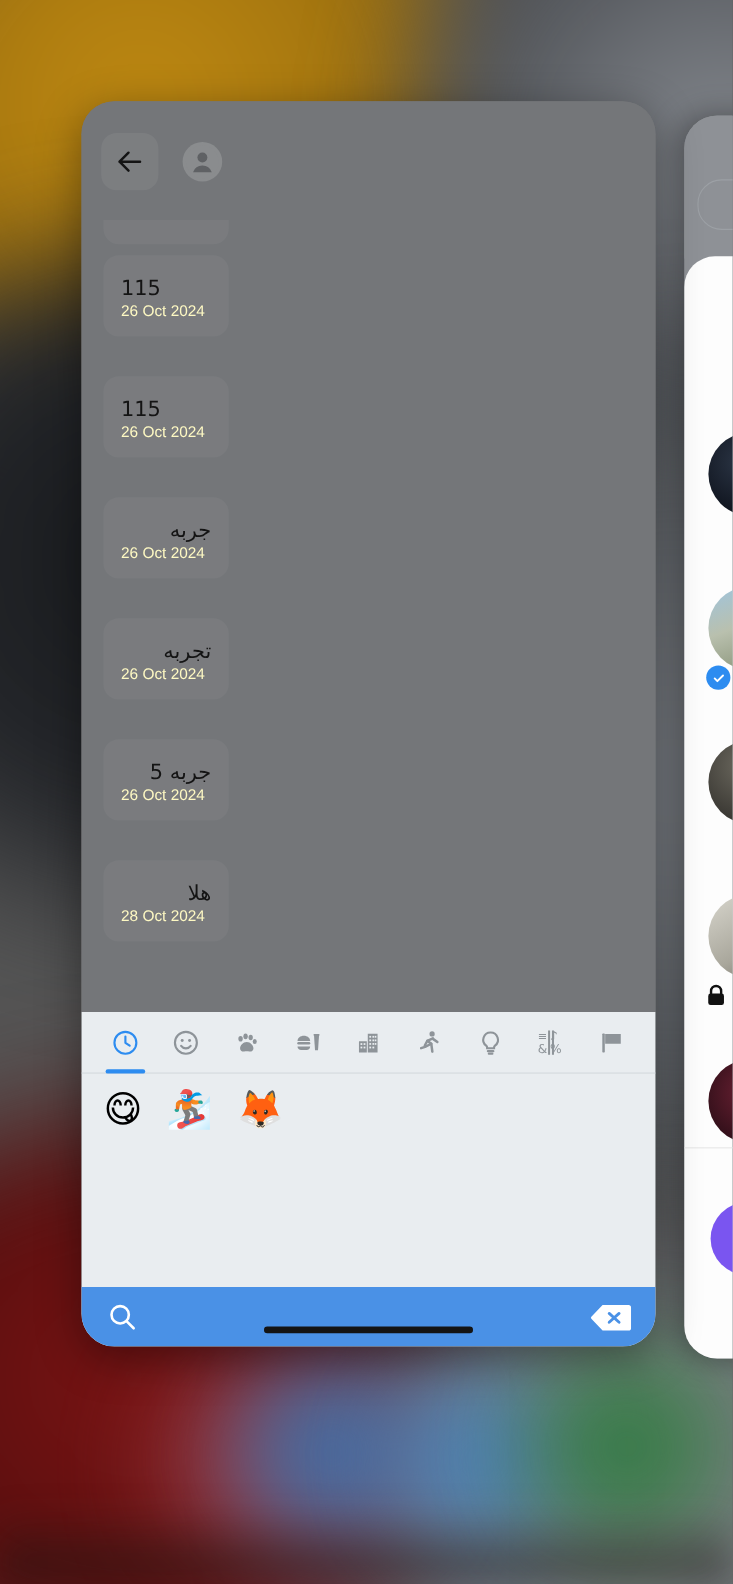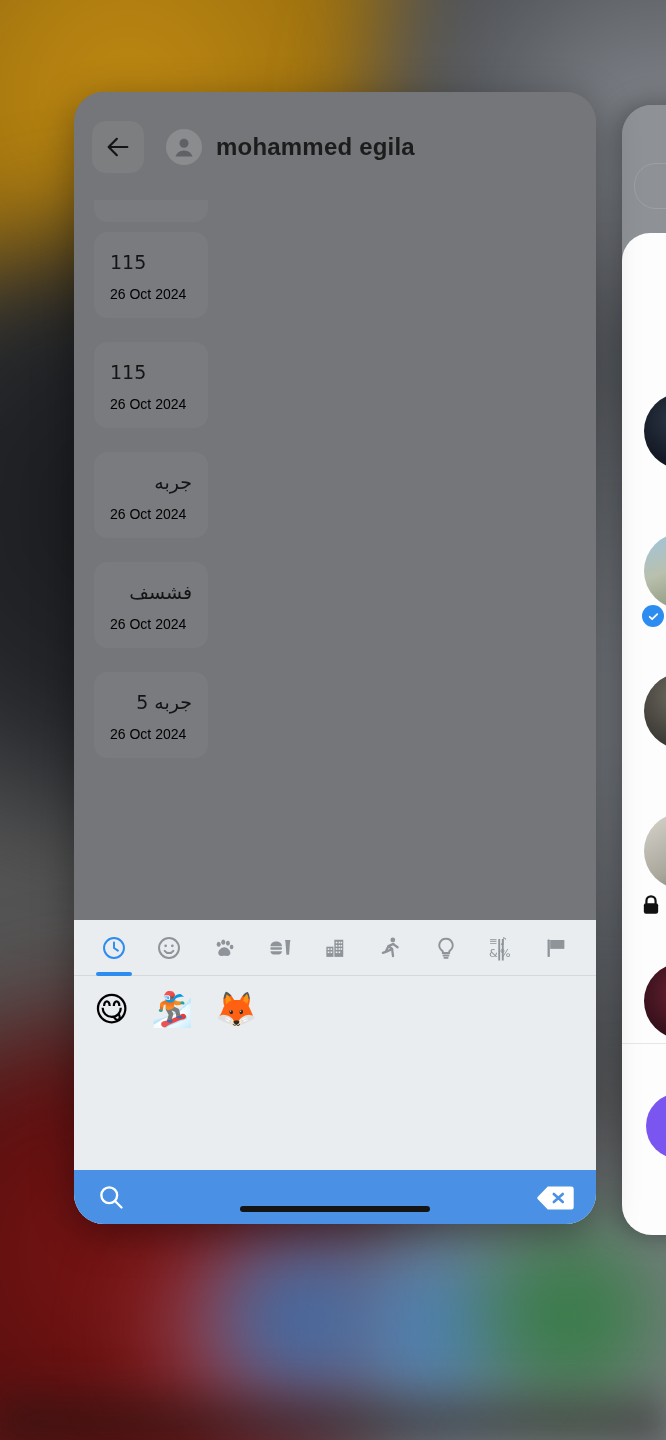--- a/index.html
+++ b/index.html
@@ -83,21 +83,21 @@
 
   #message-list{position:absolute;left:0;top:108px;width:100%;height:720px;overflow:hidden;}
   .msg-card{
     position:absolute;left:20px;width:114px;
     background:rgba(255,255,255,.045);border-radius:14px;
     padding:18px 16px 16px 16px;box-sizing:border-box;
   }
   .msg-card.clipped{top:-28px;height:52px;padding-top:0;border-radius:14px;}
   .msg-text{font-size:19px;color:#141414;line-height:24px;white-space:nowrap;
     font-family:"DejaVu Sans",sans-serif;}
-  .msg-date{font-size:14px;color:#000000;margin-top:12px;white-space:nowrap;}
+  .msg-date{font-size:14px;color:#fef9c3;white-space:nowrap;}
   .rtl{direction:rtl;text-align:right;}
 
   
   #keyboard{position:absolute;left:0;top:828px;width:100%;height:304px;background:#e9edf0;}
   #emoji-tabs{position:relative;height:56px;display:flex;align-items:center;
     justify-content:space-around;padding:0 12px;box-sizing:border-box;}
   #emoji-tabs-underline{position:absolute;left:0;bottom:0;width:100%;height:1px;background:#d4d9dd;}
   .emoji-tab{width:44px;height:44px;display:flex;align-items:center;justify-content:center;position:relative;}
   .emoji-tab svg{width:26px;height:26px;}
   .emoji-tab .tab-glyph{font-size:22px;color:#8e9499;line-height:1;
@@ -168,21 +168,20 @@
           <path d="M20 12H4M4 12l7-7M4 12l7 7" stroke="#141414" stroke-width="1.9" stroke-linecap="round" stroke-linejoin="round"></path>
         </svg>
       </div>
       <div id="header-avatar">
         <svg viewBox="0 0 24 24">
           <circle cx="12" cy="12" r="12" fill="#8a8c8e"></circle>
           <circle cx="12" cy="9" r="3.6" fill="#5f6164"></circle>
           <path d="M5.2 19.6a7.2 7.2 0 0113.6 0z" fill="#5f6164"></path>
         </svg>
       </div>
-      <div id="contact-name">mohammed egila</div>
     </div>
 
     <div id="message-list">
       <div class="msg-card clipped" style="top:-30px;"></div>
 
       <div class="msg-card" style="top:32px;">
         <div class="msg-text">115</div>
         <div class="msg-date">26 Oct 2024</div>
       </div>
 
@@ -190,29 +189,33 @@
         <div class="msg-text">115</div>
         <div class="msg-date">26 Oct 2024</div>
       </div>
 
       <div class="msg-card" style="top:252px;">
         <div class="msg-text rtl">جربه</div>
         <div class="msg-date">26 Oct 2024</div>
       </div>
 
       <div class="msg-card" style="top:362px;">
-        <div class="msg-text rtl">فشسف</div>
+        <div class="msg-text rtl">تجربه</div>
         <div class="msg-date">26 Oct 2024</div>
       </div>
 
       <div class="msg-card" style="top:472px;">
         <div class="msg-text rtl">جربه 5</div>
         <div class="msg-date">26 Oct 2024</div>
       </div>
 
+      <div class="msg-card" style="top:582px;">
+        <div class="msg-text rtl">هلا</div>
+        <div class="msg-date">28 Oct 2024</div>
+      </div>
 
     </div>
   </div>
 
   <div id="keyboard">
 
     <div id="emoji-tabs">
       <div id="emoji-tabs-underline"></div>
 
       <div class="emoji-tab active">

